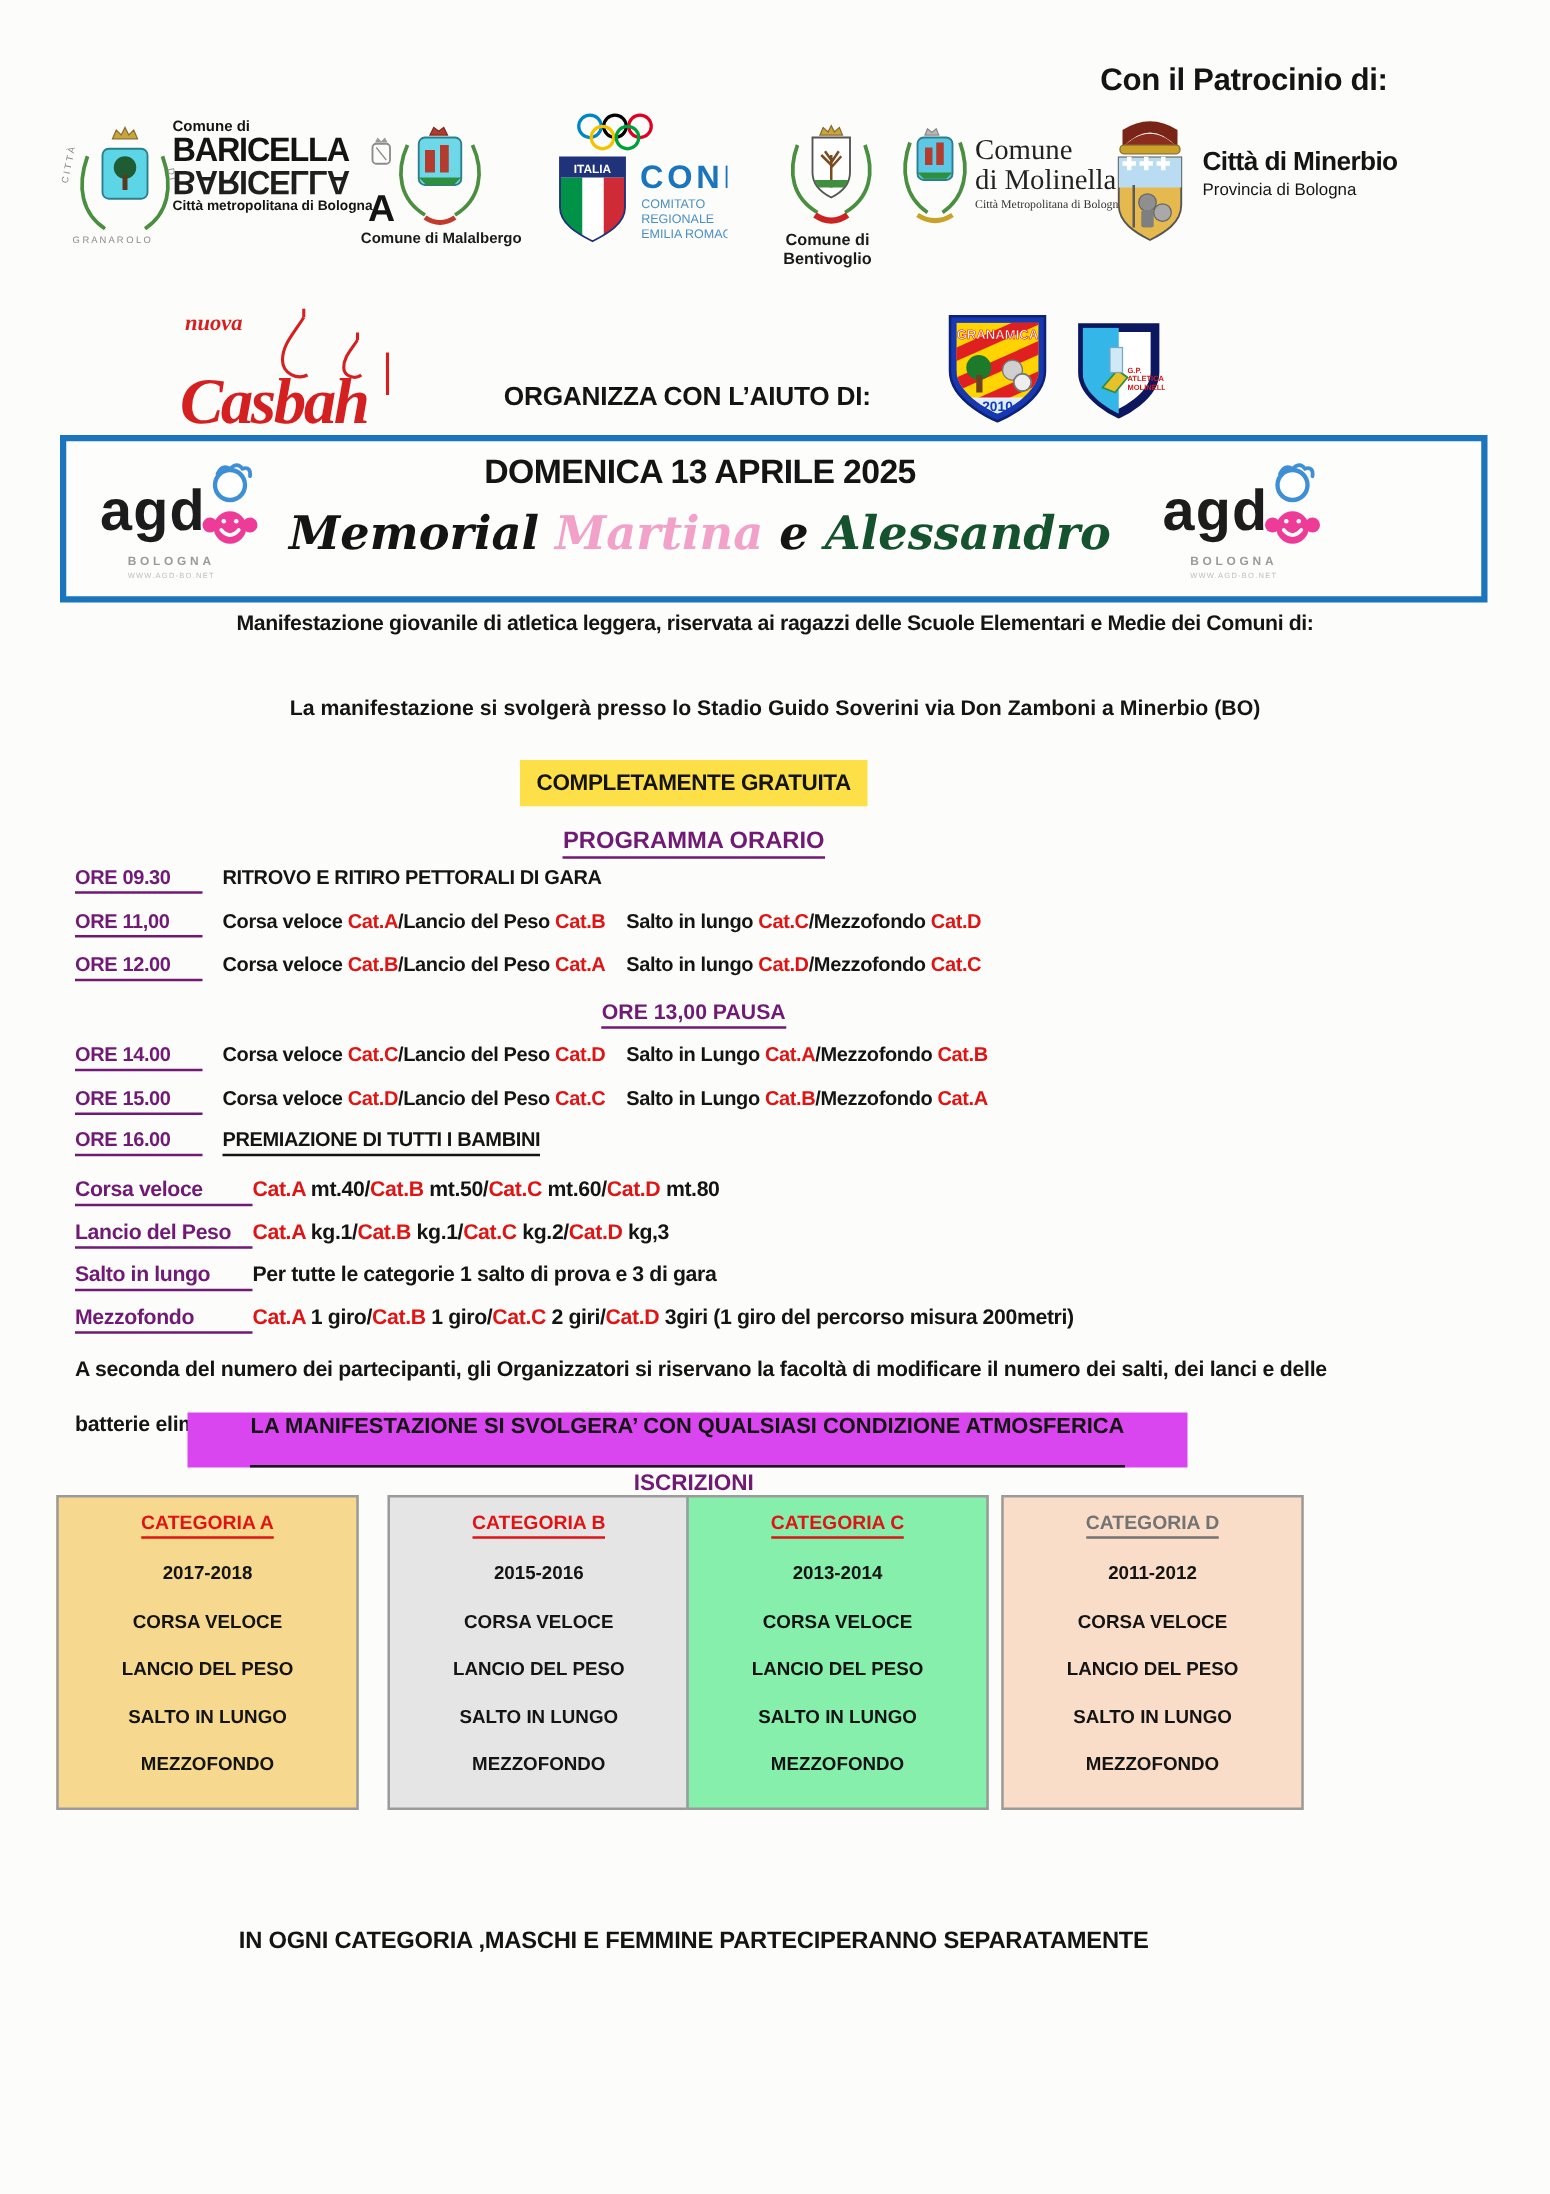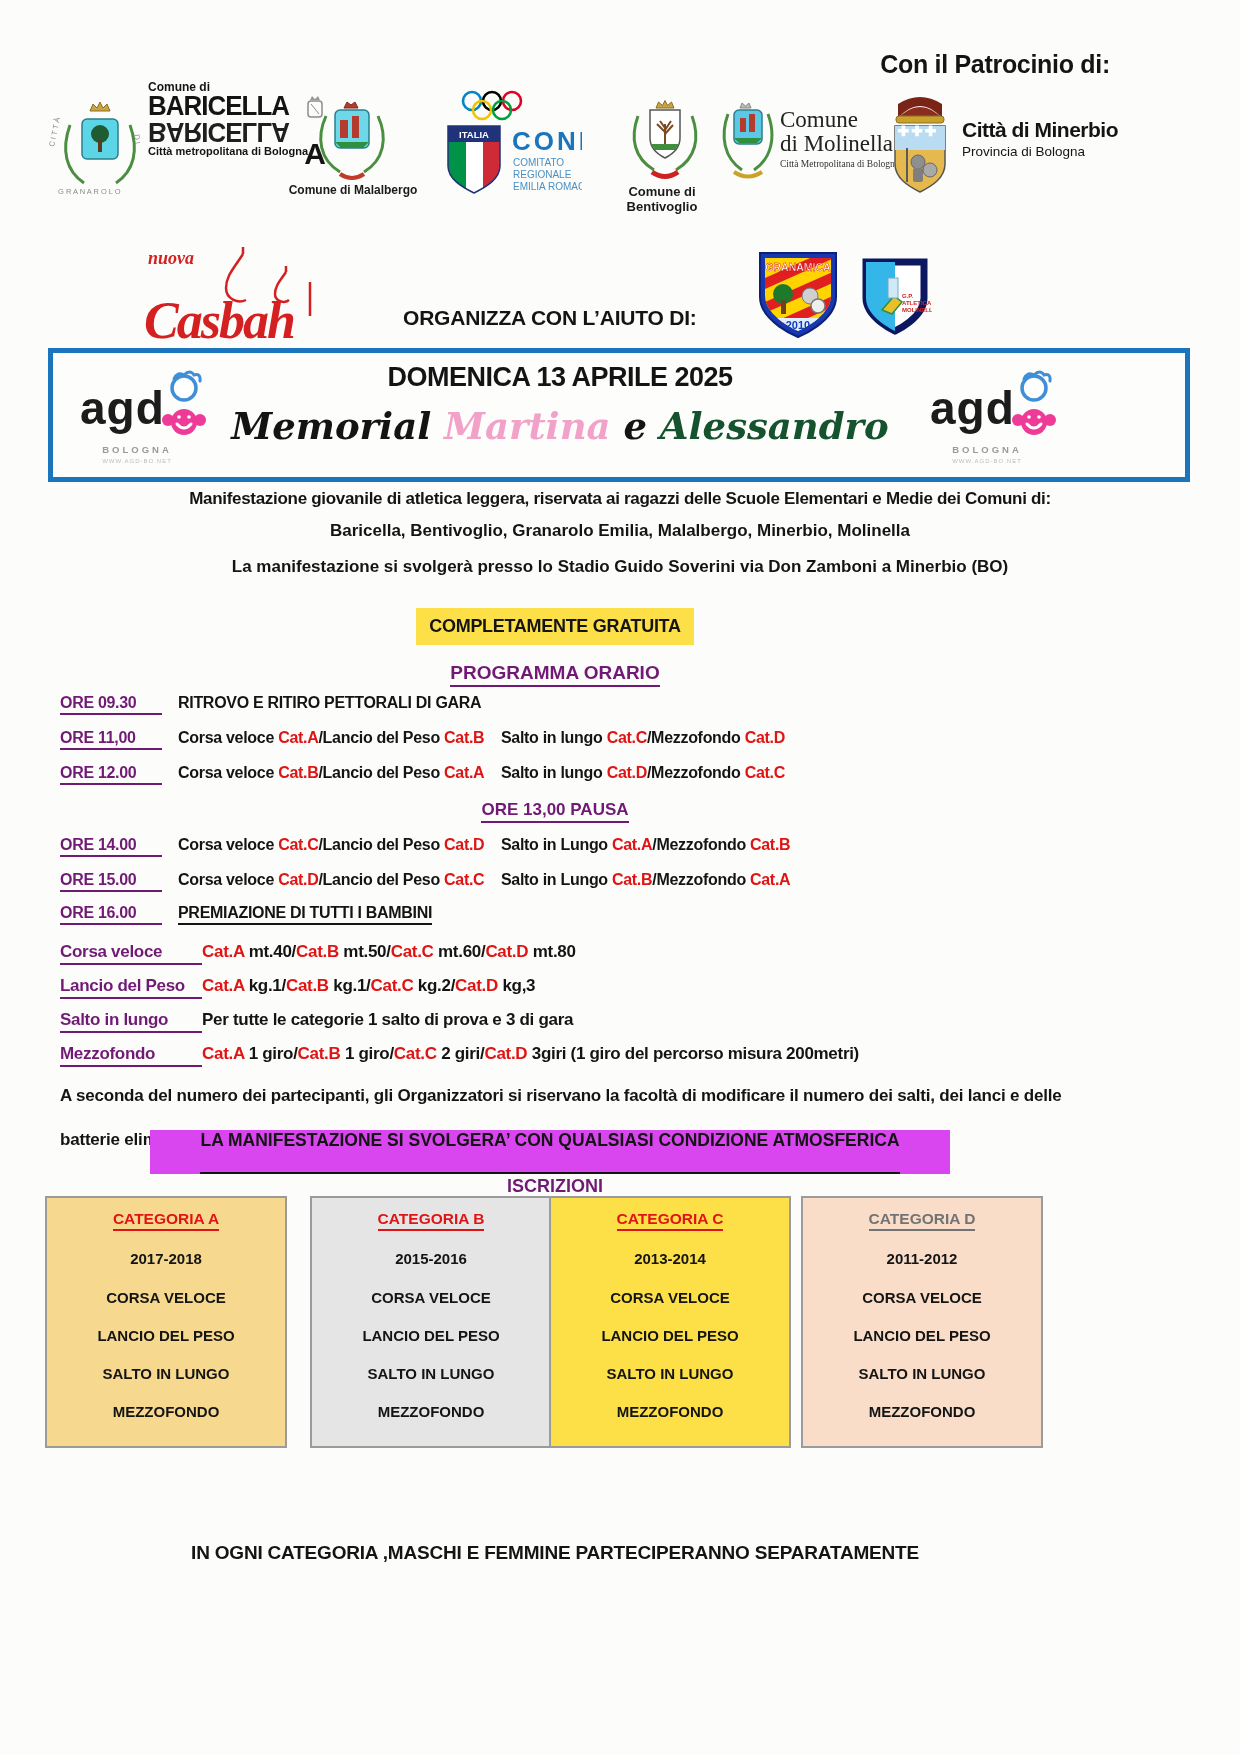--- a/index.html
+++ b/index.html
@@ -8,21 +8,21 @@
   .abs{position:absolute;}
   .red-text{color:#701a75;}
   .black-text{color:#141414;}
   .uline{display:inline-block;border-bottom:2.5px solid currentColor;padding-bottom:1px;line-height:1.15;}
 
   
   .patrocinio{top:50px;left:0;width:1110px;font-size:25px;font-weight:bold;text-align:right;letter-spacing:-0.3px;}
 
   
   .logo-label{font-weight:bold;font-size:12.5px;color:#1a1a1a;}
-  .baricella{top:80px;left:138px;width:172px;margin-left:10px;}
+  .baricella{top:94px;left:138px;width:172px;}
   .baricella .pre{font-size:12px;font-weight:bold;}
   .baricella .name{font-size:27px;font-weight:800;letter-spacing:-1px;line-height:0.95;transform:scaleX(0.96);transform-origin:left;}
   .baricella .mirror{transform:scaleY(-1) scaleX(0.96);transform-origin:left;opacity:.95;margin-top:-2px;}
   .baricella .sub{font-size:11px;font-weight:bold;margin-top:2px;}
   .baricella .bigA{position:absolute;right:-6px;bottom:-14px;font-size:30px;font-weight:800;}
   .malalbergo-label{top:183px;left:288px;width:130px;text-align:center;font-size:12px;}
   .bentivoglio-label{top:184px;left:592px;width:140px;text-align:center;font-size:13px;}
   .molinella-text{top:108px;left:780px;font-family:"Liberation Serif", serif;}
   .molinella-text .l1,.molinella-text .l2{font-size:23px;line-height:1.05;color:#222;}
   .molinella-text .sub{font-size:9.5px;margin-top:3px;color:#333;}
@@ -281,21 +281,20 @@
       <circle cx="111" cy="51" r="1.8" fill="#ffffff"></circle>
     </svg>
     <div class="city">BOLOGNA</div>
     <div class="url">WWW.AGD-BO.NET</div>
   </div>
 
   <div class="abs event-date">DOMENICA 13 APRILE 2025</div>
   <div class="abs event-memorial"><span class="seg black">Memorial </span><span class="seg pink">Martina </span><span class="seg black">e </span><span class="seg blue">Alessandro</span></div>
 
   <div class="abs intro1">Manifestazione giovanile di atletica leggera, riservata ai ragazzi delle Scuole Elementari e Medie dei Comuni di:</div>
-  <div class="abs intro2">Baricella, Bentivoglio, Granarolo Emilia, Malalbergo, Minerbio, Molinella</div>
   <div class="abs venue">La manifestazione si svolgerà presso lo Stadio Guido Soverini via Don Zamboni a Minerbio (BO)</div>
 
   <div class="abs free-banner">
     <span>COMPLETAMENTE GRATUITA</span>
   </div>
 
   <div class="abs prog-title">
     <span class="uline red-text">PROGRAMMA ORARIO</span>
   </div>
 
@@ -368,21 +367,21 @@
     <div class="cat-ev ev3">MEZZOFONDO</div>
   </div>
   <div class="abs cat-box" style="left: 310px; background: #e5e5e5; text-decoration: underline;">
     <div class="cat-title red"><span>CATEGORIA B</span></div>
     <div class="cat-years">2015-2016</div>
     <div class="cat-ev ev0">CORSA VELOCE</div>
     <div class="cat-ev ev1">LANCIO DEL PESO</div>
     <div class="cat-ev ev2">SALTO IN LUNGO</div>
     <div class="cat-ev ev3">MEZZOFONDO</div>
   </div>
-  <div class="abs cat-box" style="left: 549px; background: #fde047;">
+  <div class="abs cat-box" style="left: 549px; background: #86efac;">
     <div class="cat-title red"><span>CATEGORIA C</span></div>
     <div class="cat-years">2013-2014</div>
     <div class="cat-ev ev0">CORSA VELOCE</div>
     <div class="cat-ev ev1">LANCIO DEL PESO</div>
     <div class="cat-ev ev2">SALTO IN LUNGO</div>
     <div class="cat-ev ev3">MEZZOFONDO</div>
   </div>
   <div class="abs cat-box" style="left: 801px; background: rgb(249, 221, 200);">
     <div class="cat-title black"><span>CATEGORIA D</span></div>
     <div class="cat-years">2011-2012</div>

